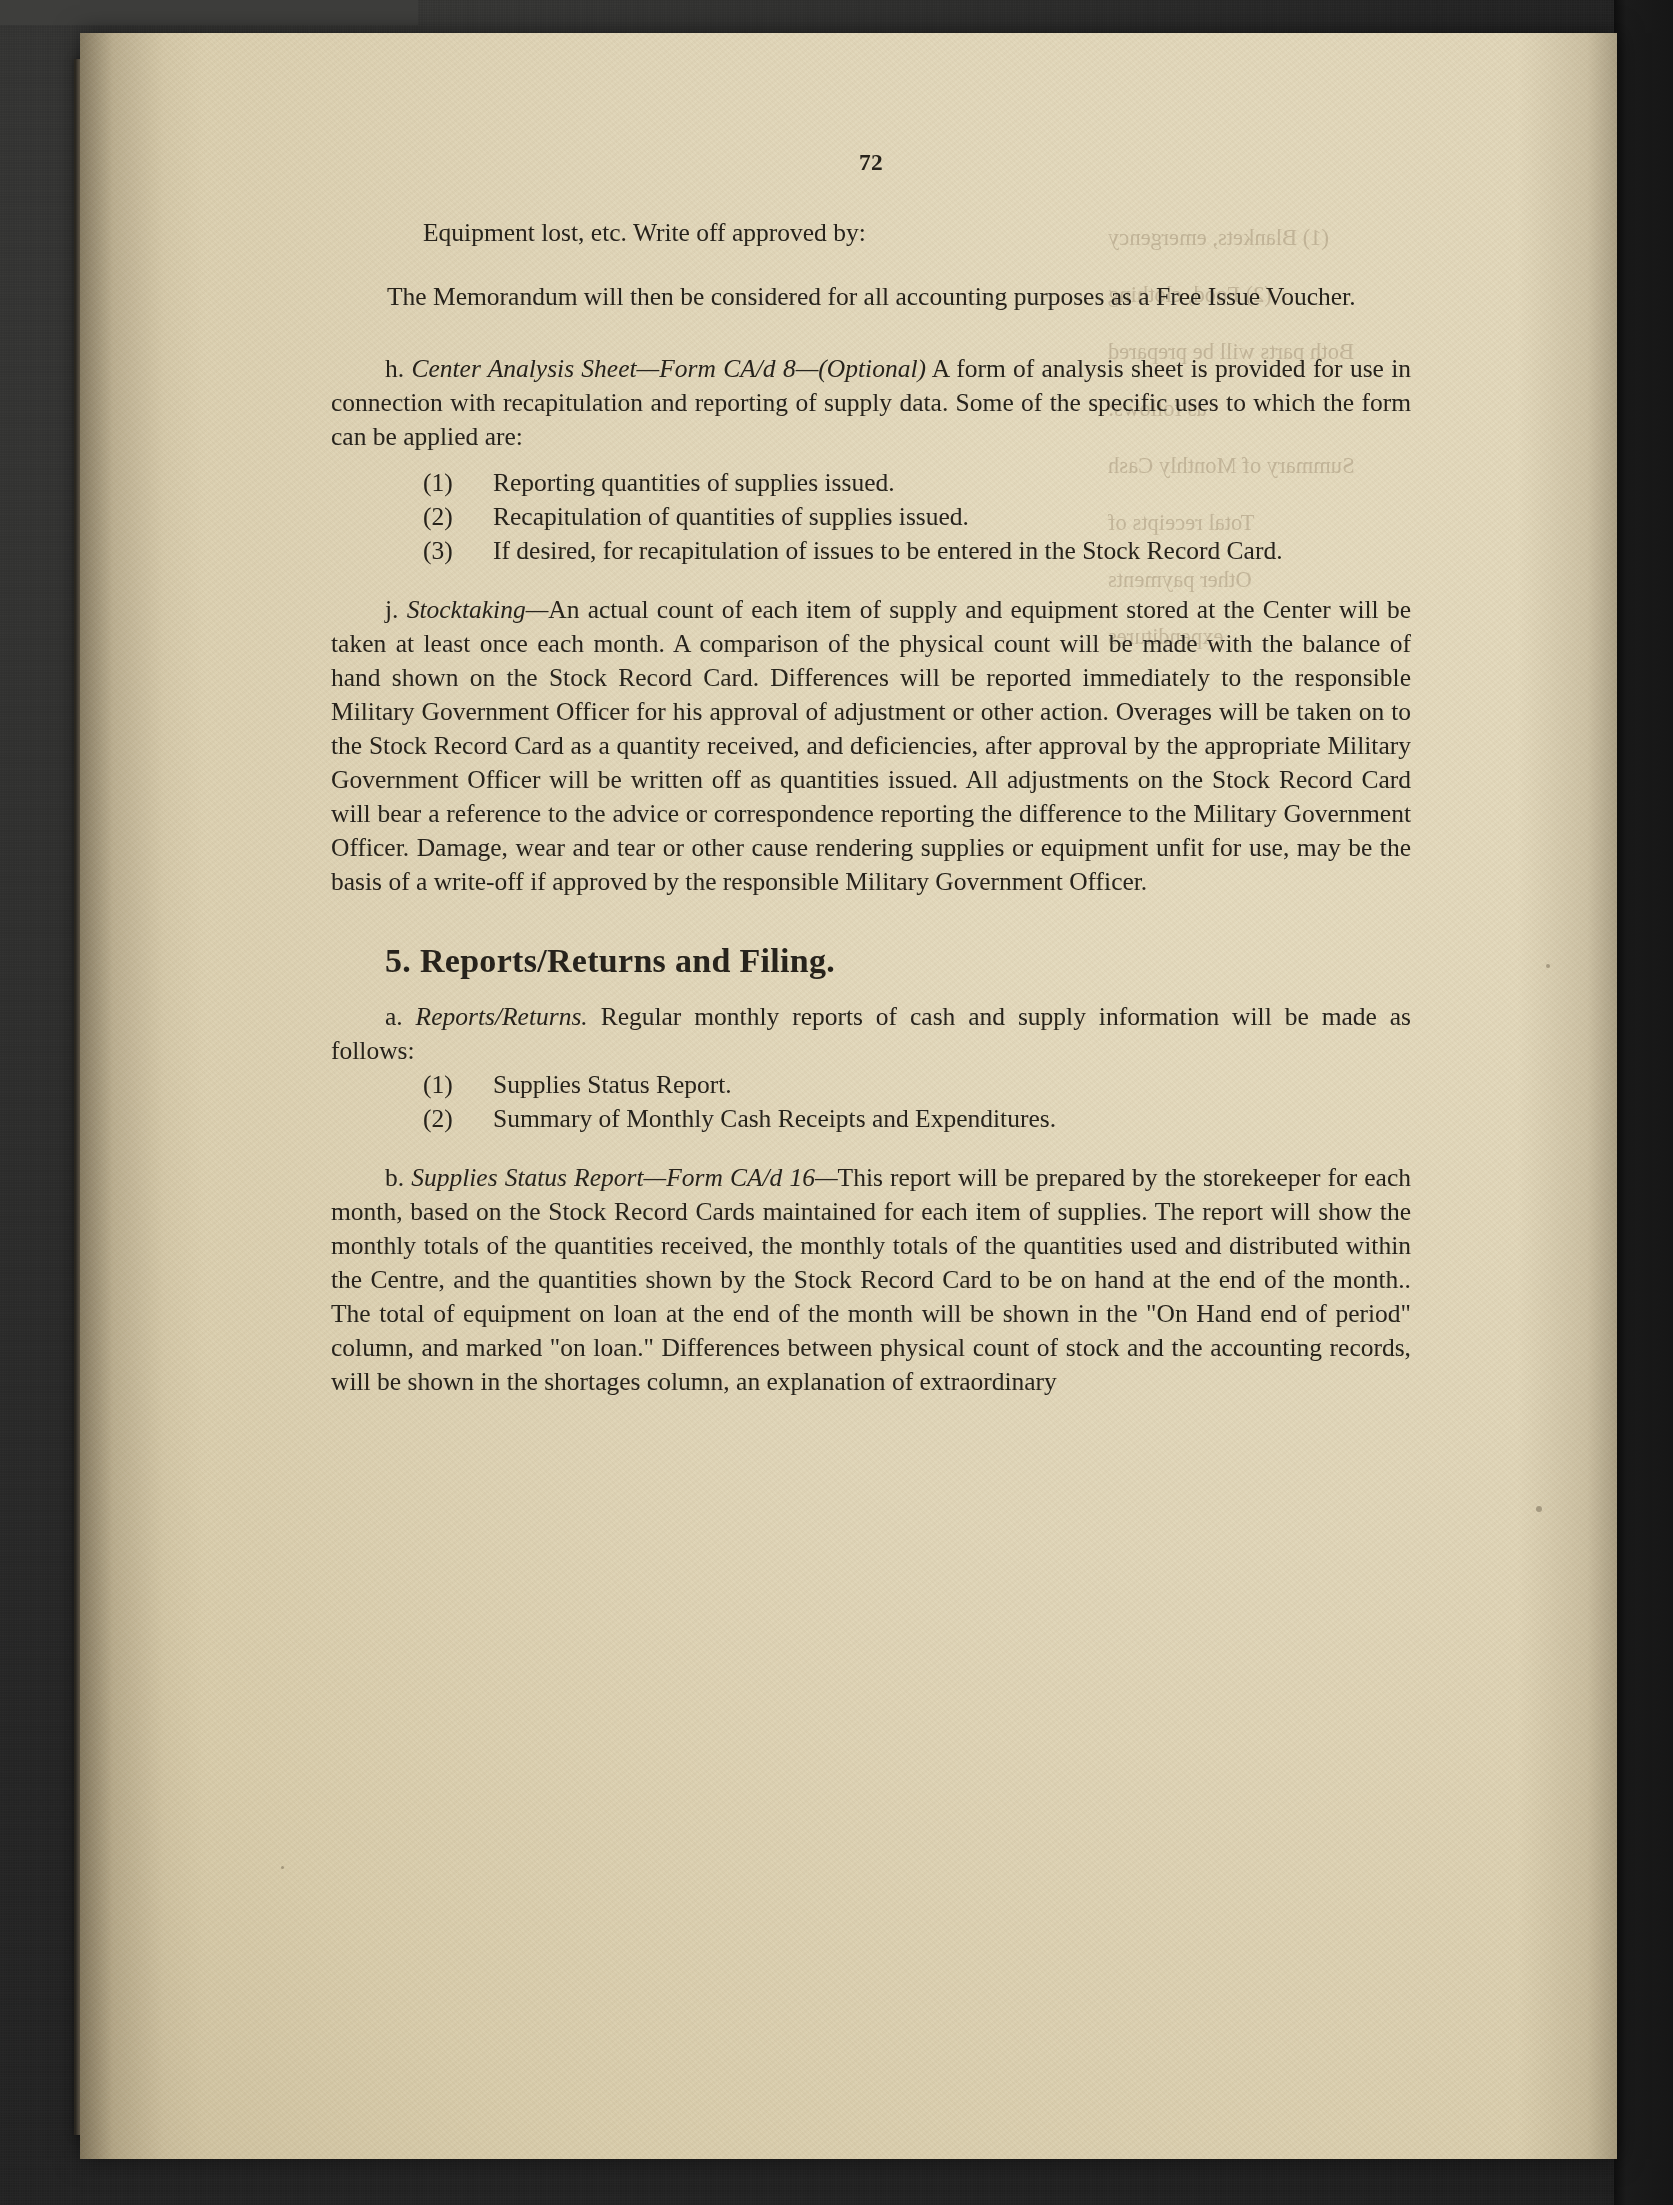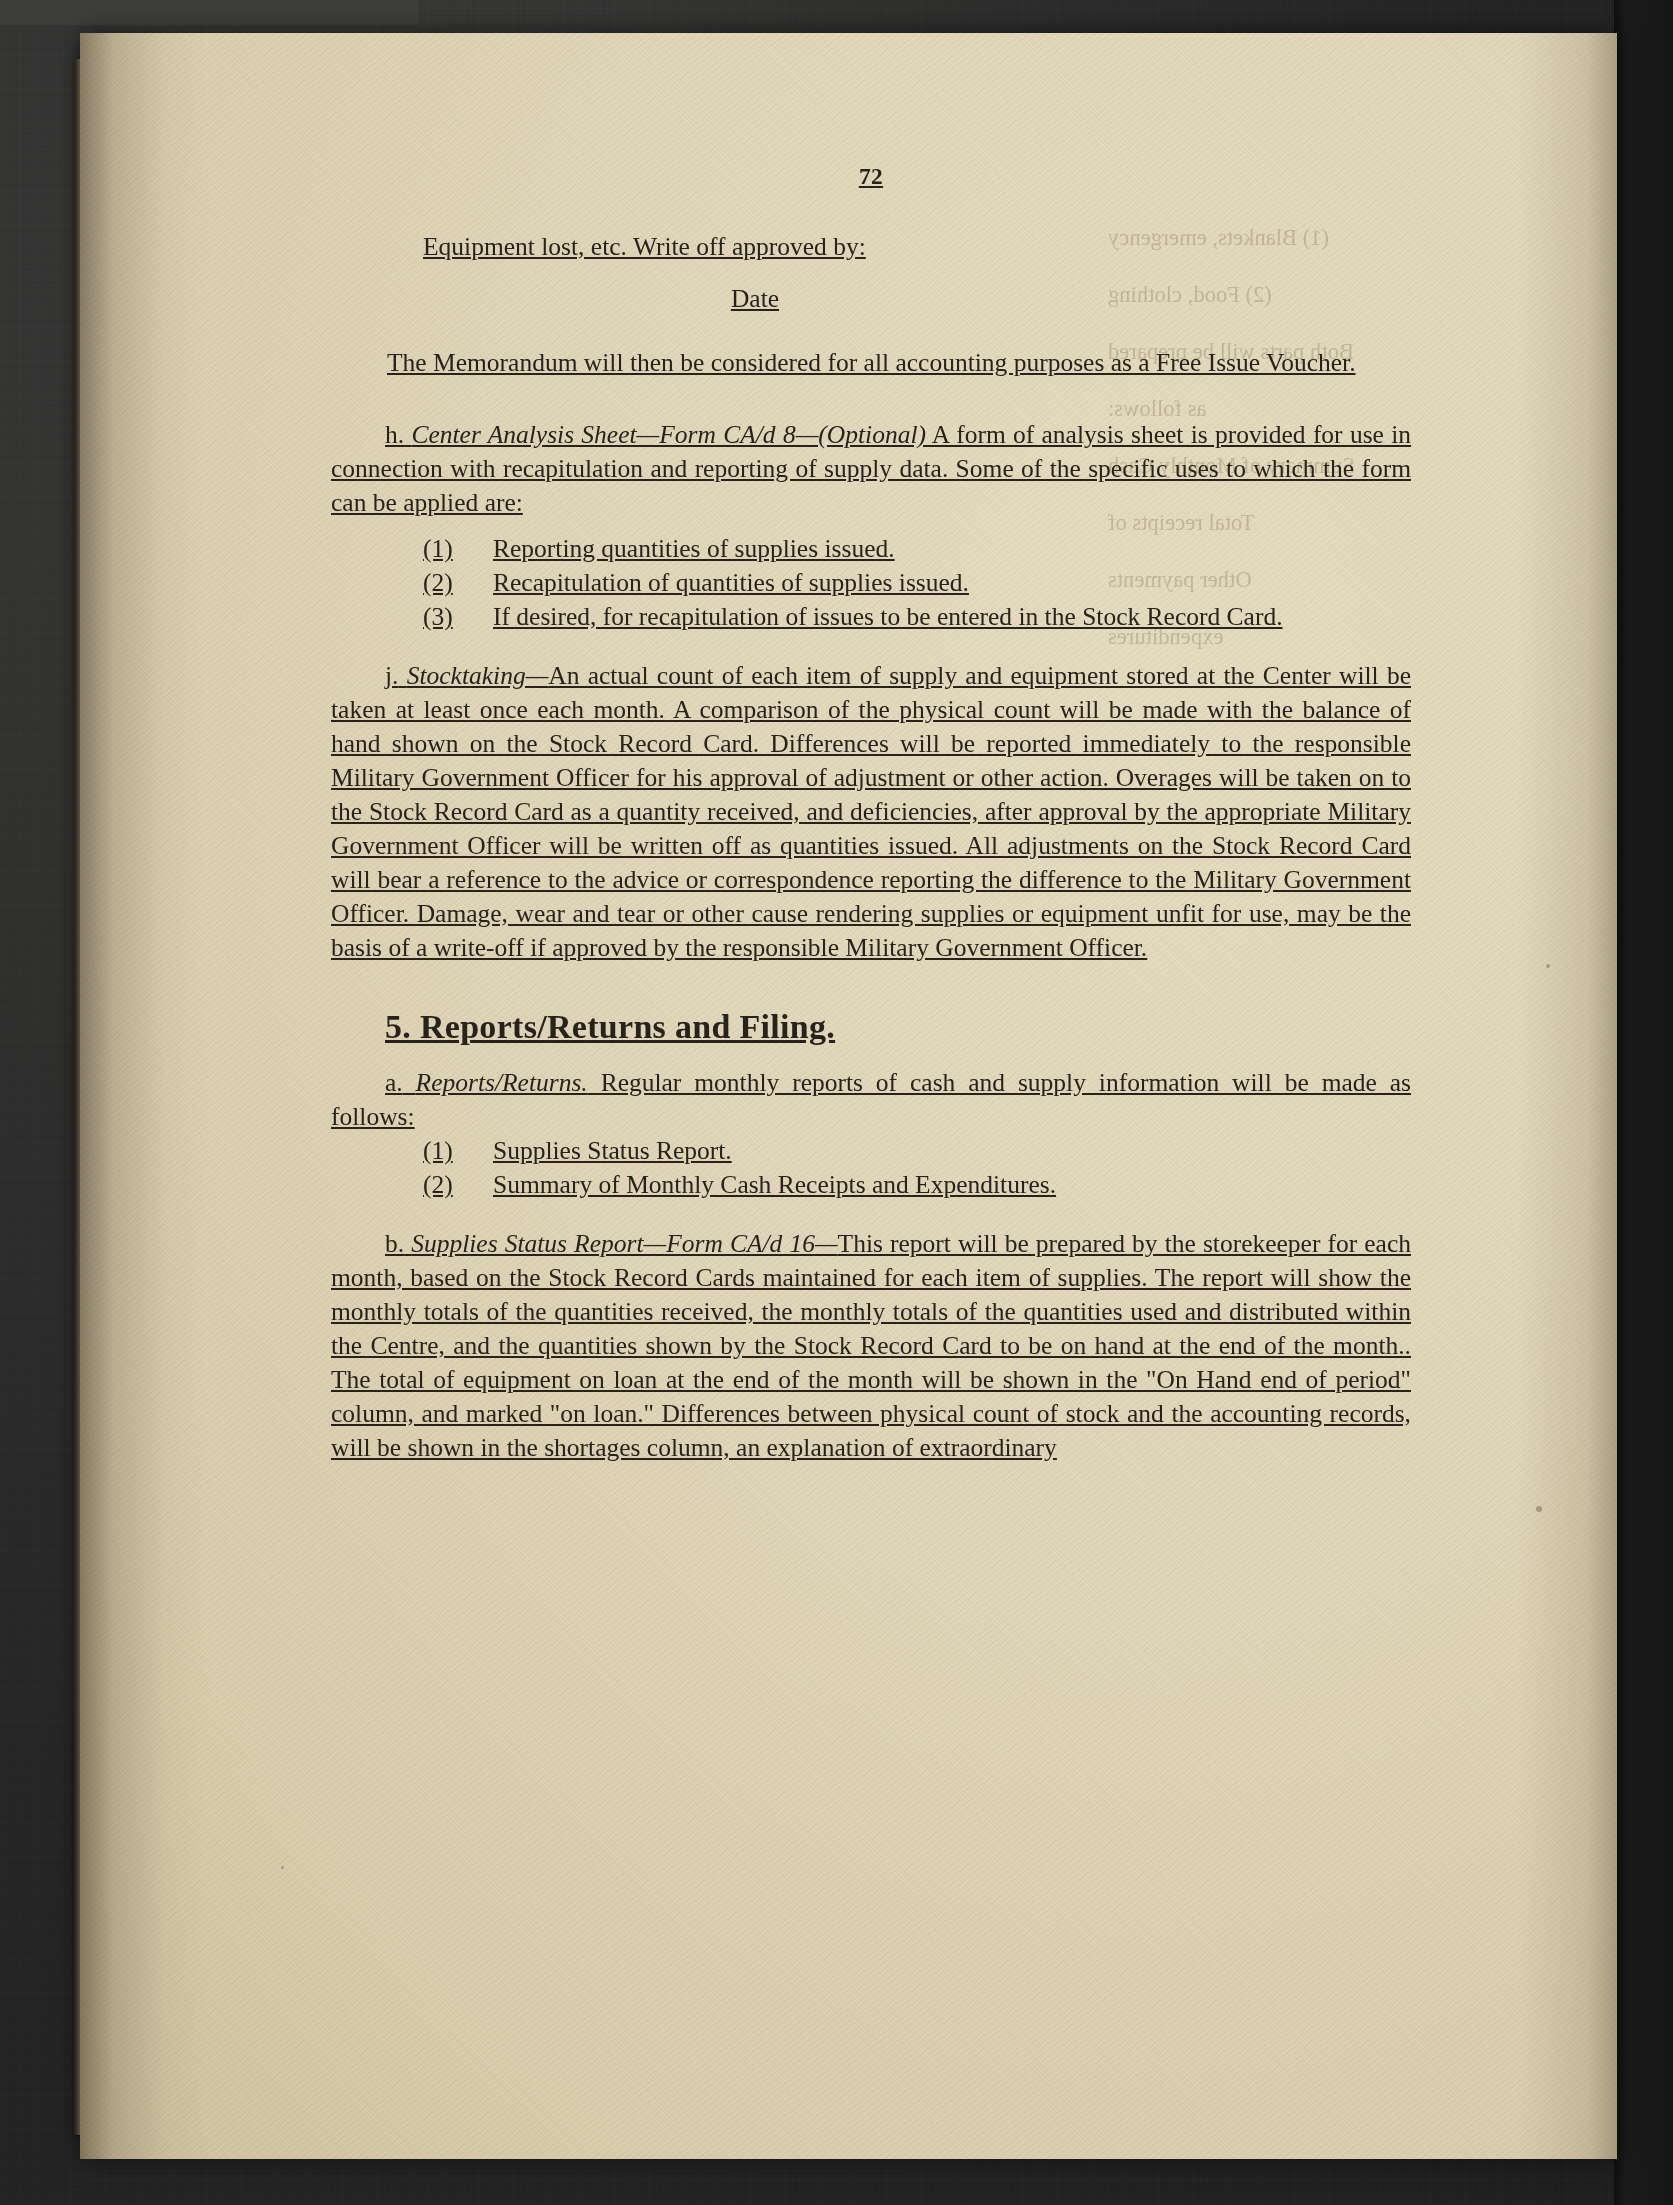--- a/index.html
+++ b/index.html
@@ -107,28 +107,27 @@
     transform: scaleX(-1);
     font-family: "Liberation Serif", serif;
     pointer-events:none;
     white-space: pre-line;
   }
 
   
   .content {
     position: absolute;
     left: 251px;
-    top: 126px;
+    top: 112px;
     width: 1080px;
     color: #27231c;
     font-size: 25.5px;
     line-height: 34px;
     text-align: justify;
     text-justify: inter-word;
-    text-decoration: underline;
   }
   .folio {
     text-align: center;
     font-weight: bold;
     font-size: 23.4px;
     letter-spacing: 0.4px;
     margin: 0 0 37px 0;
     color: #27231c;
   }
 
@@ -211,21 +210,20 @@
 expenditures</div>
 
   <div class="content">
 
     <div class="folio">72</div>
 
 
     <div class="sub-line">Equipment lost, etc.   Write off approved by:</div>
 
 
-    <div class="date-line">Date</div>
 
     <div class="gap-m"></div>
     <div class="sub-line" style="margin-left:56px; text-align:justify;">The Memorandum will then be considered for all accounting purposes as a Free Issue Voucher.</div>
 
     <div class="gap-l"></div>
 
     <div class="para first-ind">
       <span>h.</span>
       <span class="it">Center Analysis Sheet—Form CA/d 8—(Optional)</span><span> A form of analysis sheet is provided for use in connection with recapitulation and reporting of supply data.  Some of the specific uses to which the form can be applied are:</span>
     </div>

